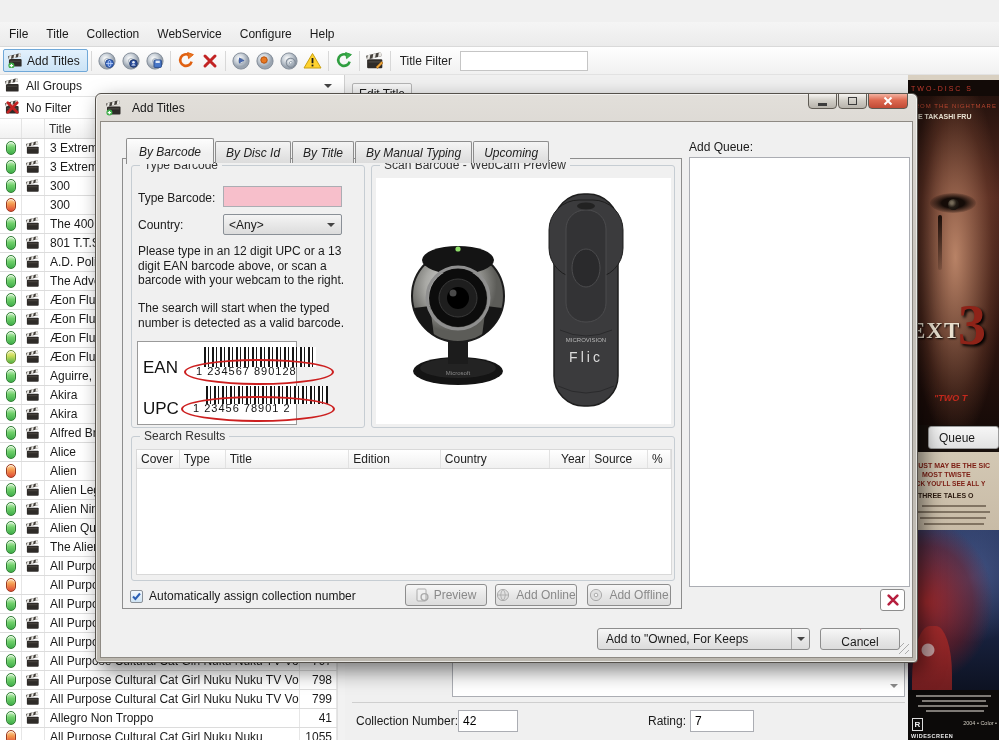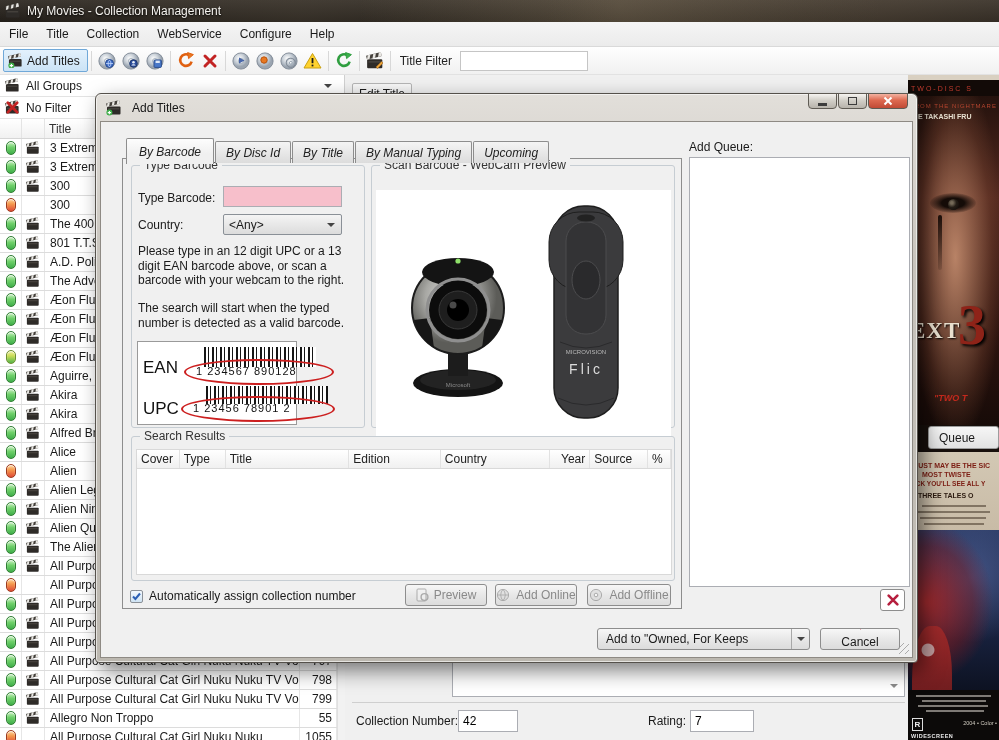--- a/index.html
+++ b/index.html
@@ -136,21 +136,21 @@
   #instr1 { left:6px; top:78px; width:223px; line-height:1.22; }
   #instr2 { left:6px; top:135px; width:223px; line-height:1.22; }
   #bcBox { left:5px; top:175px; width:160px; height:84px; background:#fff; border:1px solid #9a9a9a; }
   .bc-label { position:absolute; font-size:17px; color:#111; }
   .bc-stripes { position:absolute; background:repeating-linear-gradient(90deg,#151515 0 2px,#fff 2px 4px,#151515 4px 5px,#fff 5px 8px); }
   .bc-digits { position:absolute; font-size:11px; color:#111; letter-spacing:1px; white-space:nowrap; }
   .bc-ellipse { position:absolute; border:2px solid #cc1f1f; border-radius:50%; }
 
   
   #gbCam { left:248px; top:6px; width:304px; height:263px; }
-  #camWhite { position:absolute; left:4px; top:12px; width:295px; height:246px; background:#fff;margin-top:12px; }
+  #camWhite { position:absolute; left:4px; top:12px; width:295px; height:246px; background:#fff; }
 
   
   #gbSearch { left:8px; top:277px; width:544px; height:145px; }
   #srHeader { position:absolute; left:4px; top:12px; width:536px; height:20px; display:flex;
     background:linear-gradient(#ffffff,#f0f0f0); border:1px solid #d9d9d9; }
   #srHeader .hc { border-right:1px solid #e2e2e2; display:flex; align-items:center; padding:0 4px; color:#222; overflow:hidden; white-space:nowrap; }
   #srHeader .hc:nth-child(1){width:43px} #srHeader .hc:nth-child(2){width:46px}
   #srHeader .hc:nth-child(3){width:124px} #srHeader .hc:nth-child(4){width:92px}
   #srHeader .hc:nth-child(5){width:110px} #srHeader .hc:nth-child(6){width:40px;justify-content:flex-end}
   #srHeader .hc:nth-child(7){width:58px} #srHeader .hc:nth-child(8){width:23px}
@@ -210,26 +210,20 @@
       <polygon points="10.6,0.6 16.4,2.6 11.6,6.6"></polygon>
     </symbol>
     <symbol id="sym-redx" viewBox="0 0 16 16">
       <path d="M3 3 L13 13 M13 3 L3 13" stroke-width="3" stroke-linecap="round" fill="none"></path>
     </symbol>
   </defs>
 </svg>
 
 <div id="stage">
 
-  <div id="titlebar" class="abs">
-    <svg width="16" height="16" style="margin-left:5px">
-        <use href="#sym-clapper"></use>
-      </svg>
-    <span class="ttl">My Movies - Collection Management</span>
-  </div>
 
   <div id="menubar" class="abs">
     <div style="display:flex">
         <span class="menu-item">File</span>
         <span class="menu-item">Title</span>
         <span class="menu-item">Collection</span>
         <span class="menu-item">WebService</span>
         <span class="menu-item">Configure</span>
         <span class="menu-item">Help</span>
       </div>
@@ -709,21 +703,21 @@
         <div class="lrow" data-status="green" data-clapper="true">
         <div class="lcell lc-pill">
             <span class="pill"></span>
           </div>
         <div class="lcell lc-clap">
             <svg class="clapper" width="14" height="14">
               <use href="#sym-clapper"></use>
             </svg>
           </div>
         <div class="lcell lc-title">Allegro Non Troppo</div>
-        <div class="lcell lc-num">55</div>
+        <div class="lcell lc-num">41</div>
       </div>
         <div class="lrow" data-status="orange" data-clapper="false">
         <div class="lcell lc-pill">
             <span class="pill"></span>
           </div>
         <div class="lcell lc-clap">
             <svg class="clapper" width="14" height="14">
               <use href="#sym-clapper"></use>
             </svg>
           </div>

